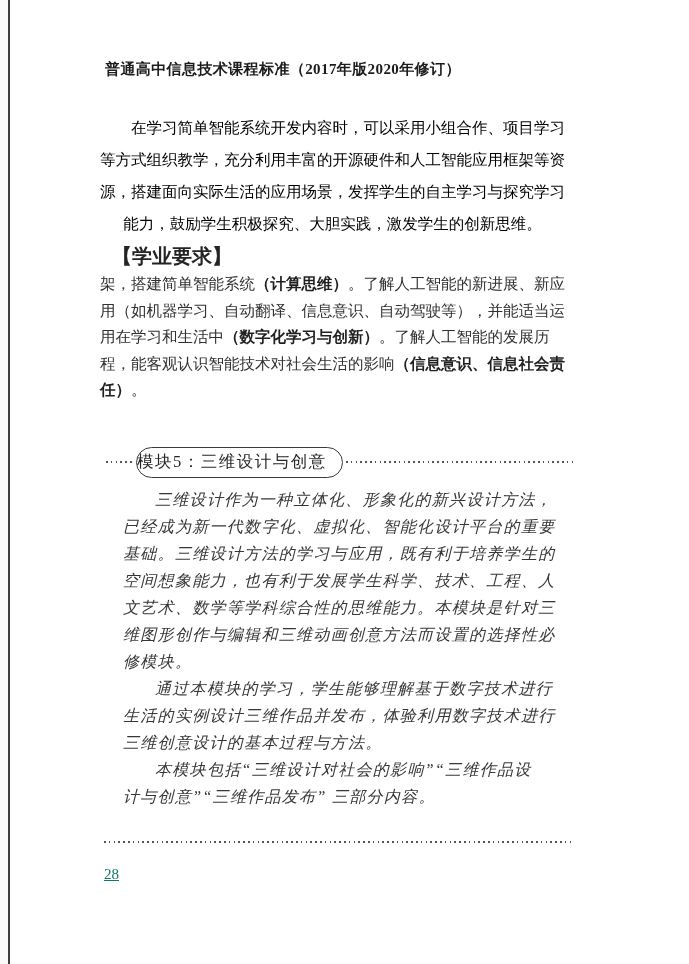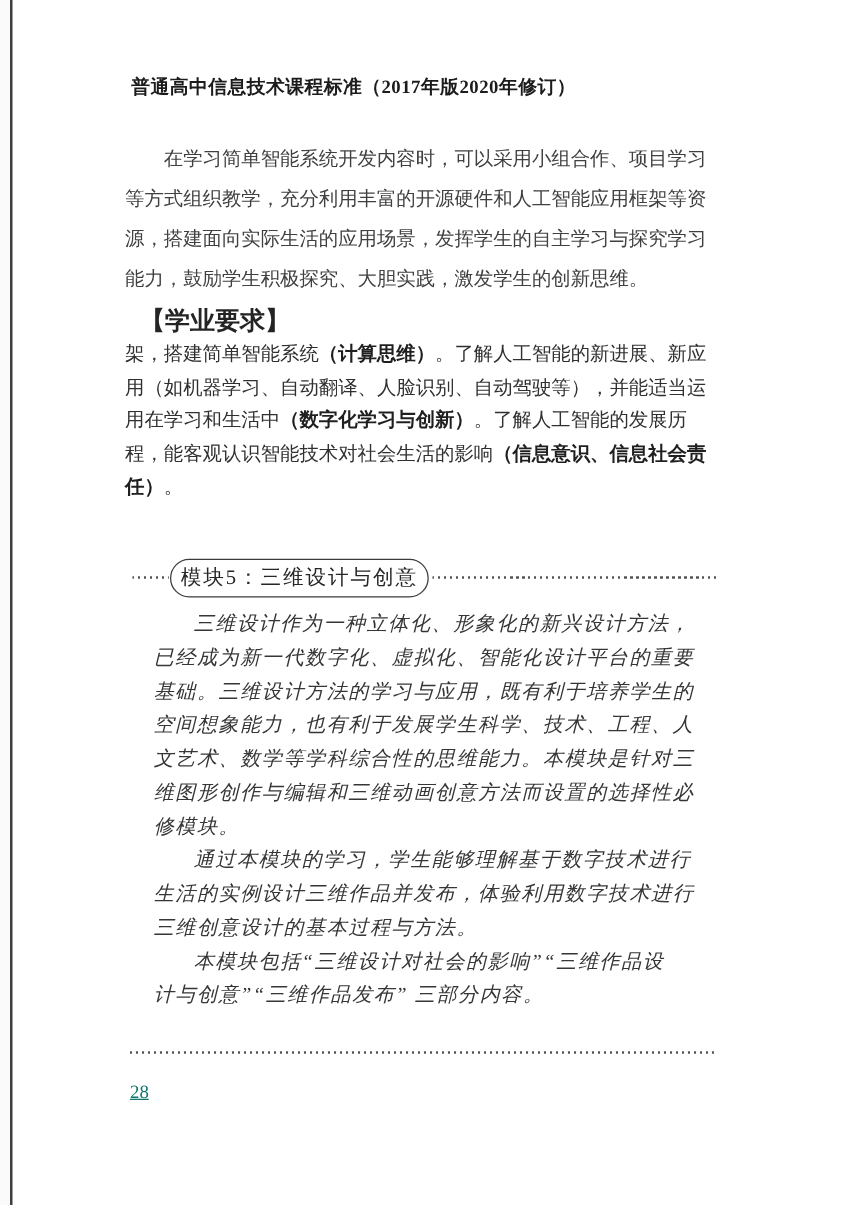--- a/index.html
+++ b/index.html
@@ -34,21 +34,22 @@
     color: #1c1c1c;
     letter-spacing: 0.4px;
     white-space: nowrap;
   }
   .para { position: absolute; white-space: nowrap; }
   .para .line { white-space: nowrap; }
   .intro {
     left: 100px; top: 112px;
     font-size: 15.5px;
     line-height: 32px;
-    color: #404040;
+    color: #000000;
+    text-align: center;
   }
   .section-heading {
     position: absolute;
     left: 112px; top: 243px;
     font-size: 20px;
     font-weight: bold;
     color: #242424;
     white-space: nowrap;
   }
   .academic {
@@ -65,21 +66,21 @@
     background-image: repeating-linear-gradient(to right, #555555 0px, #555555 1.6px, transparent 1.6px, transparent 4.8px);
   }
   .dots-left  { left: 106px; top: 461px; width: 29px; }
   .dots-right { left: 346px; top: 461px; width: 227px; }
   .badge {
     position: absolute;
     left: 136px; top: 447px;
     width: 207px; height: 31px;
     border: 1.6px solid #3b3b3b;
     border-radius: 16px;
-    text-align: center;
+    text-align: left;
     line-height: 28px;
     font-size: 16.5px;
     letter-spacing: 1.5px;
     color: #262626;
     white-space: nowrap;
   }
   .kai {
     left: 123px; top: 486px;
     font-size: 16px;
     line-height: 27px;
@@ -110,21 +111,21 @@
     <div class="line indent">在学习简单智能系统开发内容时，可以采用小组合作、项目学习</div>
     <div class="line">等方式组织教学，充分利用丰富的开源硬件和人工智能应用框架等资</div>
     <div class="line">源，搭建面向实际生活的应用场景，发挥学生的自主学习与探究学习</div>
     <div class="line">能力，鼓励学生积极探究、大胆实践，激发学生的创新思维。</div>
   </div>
 
   <div class="section-heading">【学业要求】</div>
 
   <div class="para academic">
     <div class="line"><span>架，搭建简单智能系统</span><b>（计算思维）</b><span>。了解人工智能的新进展、新应</span></div>
-    <div class="line"><span>用（如机器学习、自动翻译、人脸识别、自动驾驶等），并能适当运</span></div>
+    <div class="line"><span>用（如机器学习、自动翻译、信息意识、自动驾驶等），并能适当运</span></div>
     <div class="line"><span>用在学习和生活中</span><b>（数字化学习与创新）</b><span>。了解人工智能的发展历</span></div>
     <div class="line"><span>程，能客观认识智能技术对社会生活的影响</span><b>（信息意识、信息社会责</b></div>
     <div class="line"><b>任）</b><span>。</span></div>
   </div>
 
   <div class="dots dots-left"></div>
   <div class="badge">模块5：三维设计与创意</div>
   <div class="dots dots-right"></div>
 
   <div class="para kai">

